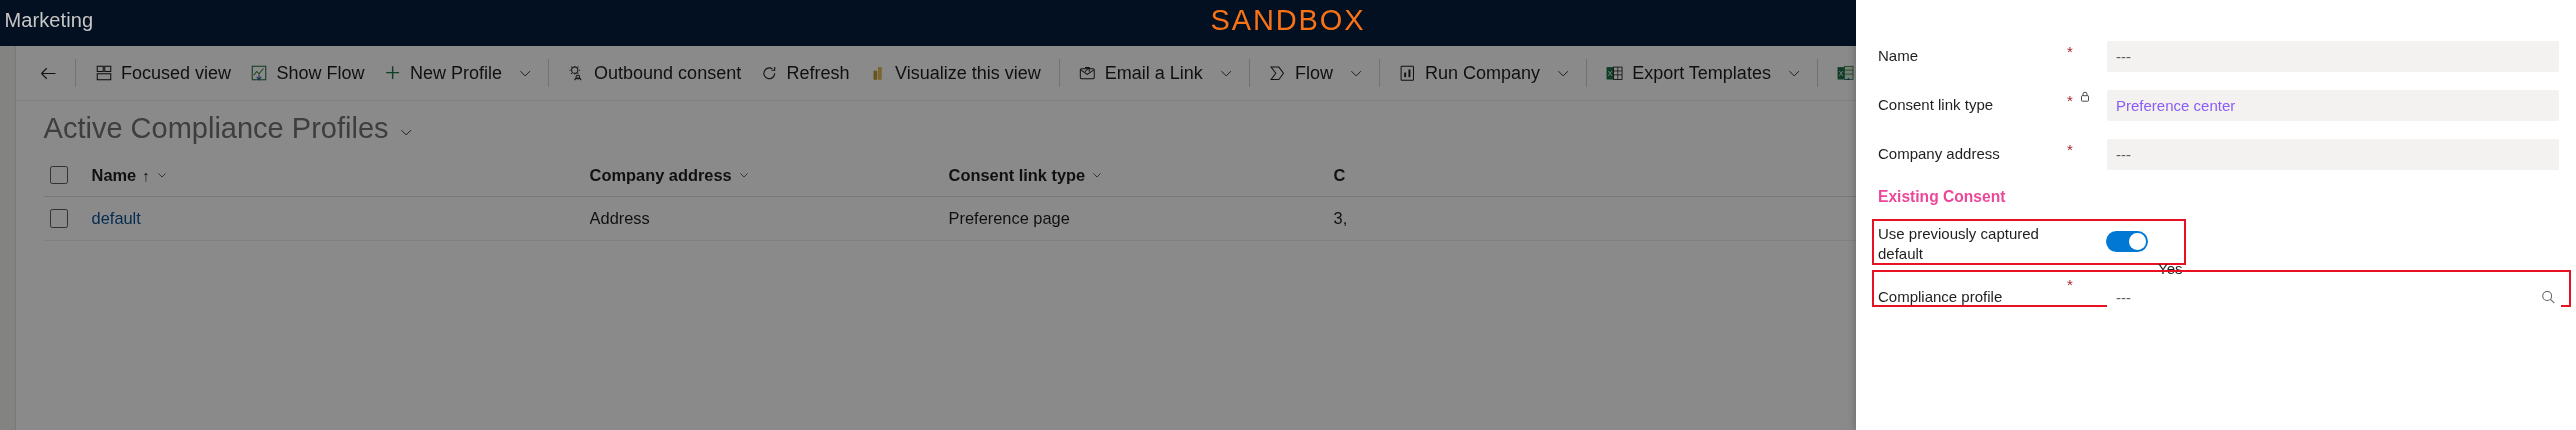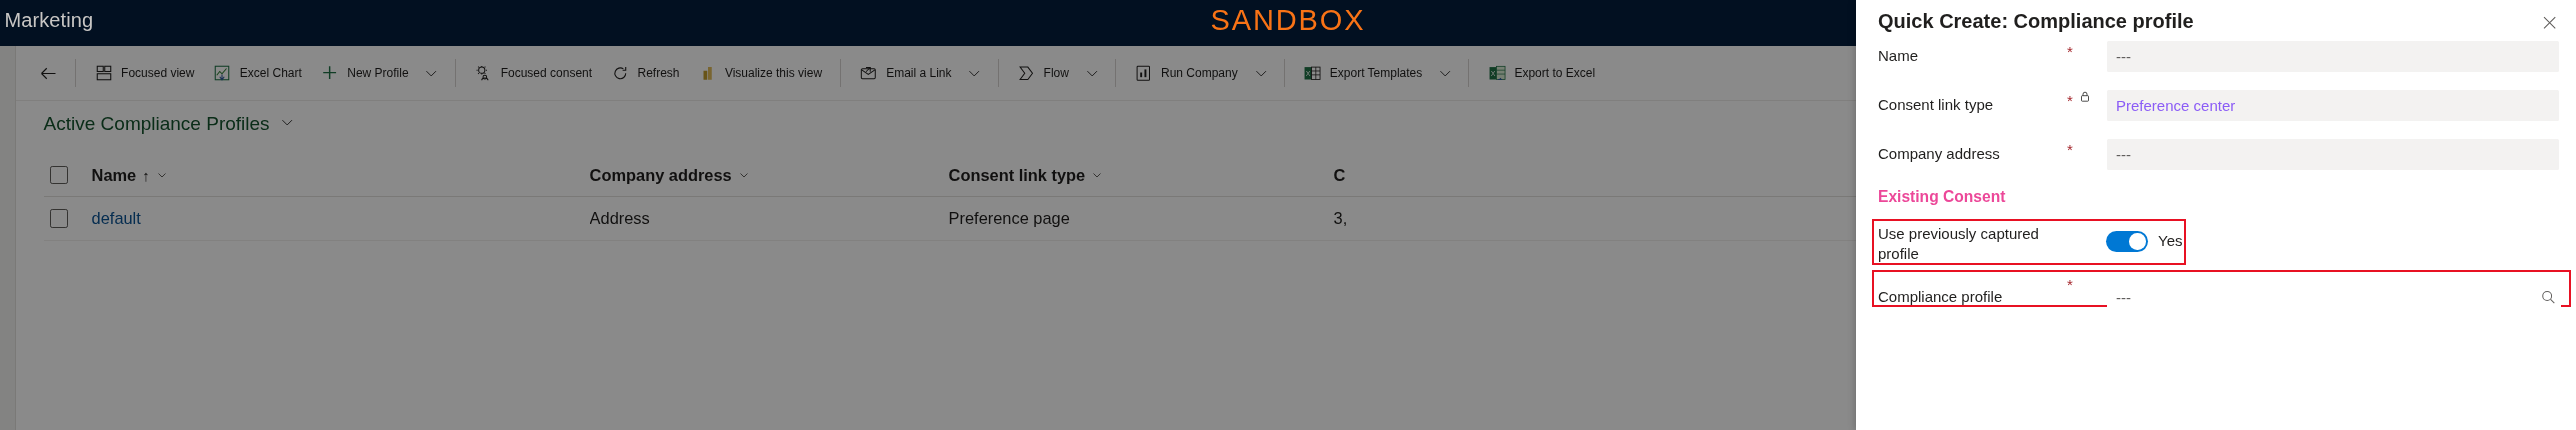--- a/index.html
+++ b/index.html
@@ -114,21 +114,21 @@
   }
   .cmd-item {
     display: flex;
     align-items: center;
     height: 39px;
     padding: 0 9px;
     flex: 0 0 auto;
     gap: 7.4px;
   }
   .cmd-label {
-    font-size: 12px;
+    font-size: 18px;
     color: #201f1e;
     white-space: nowrap;
     line-height: 1;
   }
   .cmd-ico {
     display: inline-flex;
     align-items: center;
     justify-content: center;
     width: 20px; height: 20px;
     flex: 0 0 auto;
@@ -145,22 +145,22 @@
   
   .viewsel {
     position: absolute;
     left: 28px;
     top: 68px;
     display: flex;
     align-items: flex-end;
     gap: 9px;
   }
   .viewsel-title {
-    font-size: 19px;
-    color: #14532d;
+    font-size: 29px;
+    color: #737373;
     white-space: nowrap;
     line-height: 1;
   }
   .viewsel-caret { color: #201f1e; padding-bottom: 2.2px; }
 
   
   .grid {
     position: absolute;
     left: 28px;
     top: 108px;
@@ -353,20 +353,21 @@
     top: 2.2px;
     right: 2.2px;
     width: 16.4px; height: 16.4px;
     border-radius: 50%;
     background: #ffffff;
   }
   .toggle-state {
     position: absolute;
     font-size: 15px;
     color: #201f1e;
+    margin-top: 28px;
   }
   svg { display: block; }
 </style>
 </head>
 <body>
 
 <div class="app">
 
   <div class="bgapp">
     <div class="bgapp-inner">
@@ -396,21 +397,21 @@
           </div>
 
           <div class="cmd-item">
             <span class="cmd-ico">
               <svg width="18" height="18" viewBox="0 0 24 24" fill="none" stroke="#1e7145" stroke-width="1.4">
                 <rect x="3" y="3" width="18" height="18"></rect>
                 <path d="M5 15l4-5 3 3 6-7" stroke="#2e7d32"></path>
                 <path d="M12 21v-7M9 17l3 4 3-4" stroke="#2b579a"></path>
               </svg>
             </span>
-            <span class="cmd-label">Excel Chart</span>
+            <span class="cmd-label">Show Flow</span>
           </div>
 
           <div class="cmd-item">
             <span class="cmd-ico">
               <svg width="19.3" height="19.3" viewBox="0 0 24 24" fill="none" stroke="#1e7145" stroke-width="1.8">
                 <path d="M12 4v16M4 12h16"></path>
               </svg>
             </span>
             <span class="cmd-label">New Profile</span>
           </div>
@@ -423,21 +424,21 @@
 
           <div class="cmd-item">
             <span class="cmd-ico">
               <svg width="18.6" height="18.6" viewBox="0 0 24 24" fill="none" stroke="#201f1e" stroke-width="1.3">
                 <circle cx="10" cy="8" r="4"></circle>
                   <path d="M10 2.5v1.4M10 12.1v1.4M4.7 8H3.3M16.7 8h-1.4M6.3 4.3l-1 -1M14.7 12.7l-1-1M13.7 4.3l1-1M5.3 12.7l1-1"></path>
                 <circle cx="14" cy="17" r="2.4"></circle>
                   <path d="M10 21c0-2 1.8-3 4-3s4 1 4 3"></path>
               </svg>
             </span>
-            <span class="cmd-label">Focused consent</span>
+            <span class="cmd-label">Outbound consent</span>
           </div>
 
           <div class="cmd-item">
             <span class="cmd-ico">
               <svg width="18.6" height="18.6" viewBox="0 0 24 24" fill="none" stroke="#201f1e" stroke-width="1.4">
                 <path d="M19 12a7 7 0 1 1-3-5.7"></path>
                   <path d="M19 4v4h-4"></path>
               </svg>
             </span>
             <span class="cmd-label">Refresh</span>
@@ -605,30 +606,20 @@
 
   <div class="grey-veil"></div>
 
   <div class="topbar">
     <div class="topbar-app-name">Marketing</div>
     <div class="topbar-sandbox">SANDBOX</div>
   </div>
 
   <div class="panel">
 
-    <div class="panel-header">
-      <div class="panel-title">Quick Create: Compliance profile</div>
-      <div class="panel-close">
-        <span>
-          <svg width="19.3" height="19.3" viewBox="0 0 24 24" fill="none" stroke="#605e5c" stroke-width="1.3">
-            <path d="M5 5l14 14M19 5L5 19"></path>
-          </svg>
-        </span>
-      </div>
-    </div>
 
     <div class="field-row" style="top:39px;">
       <div class="field-label">Name</div>
       <div class="field-req">*</div>
       <div class="field-input placeholder">---</div>
     </div>
 
     <div class="field-row" style="top:88px;">
       <div class="field-label">Consent link type</div>
       <div class="field-req">*</div>
@@ -643,21 +634,21 @@
 
     <div class="field-row" style="top:137px;">
       <div class="field-label">Company address</div>
       <div class="field-req">*</div>
       <div class="field-input placeholder">---</div>
     </div>
 
     <div class="section-title" style="top:188px;">Existing Consent</div>
 
     <div class="hl-box" style="left:16.4px; top:219px; width:314px; height:46px;"></div>
-    <div class="toggle-label" style="top:224px;">Use previously captured profile</div>
+    <div class="toggle-label" style="top:224px;">Use previously captured default</div>
     <div class="toggle" style="left:250px; top:231px;">
       <div class="toggle-knob"></div>
     </div>
     <div class="toggle-state" style="left:302px; top:232px;">Yes</div>
 
     <div class="hl-box" style="left:16.4px; top:270px; width:699px; height:37px;"></div>
     <div class="field-row" style="top:272px; height:50px;">
       <div class="field-label">Compliance profile</div>
       <div class="field-req">*</div>
       <div class="field-input placeholder" style="background:#ffffff; width:454px;">---</div>

